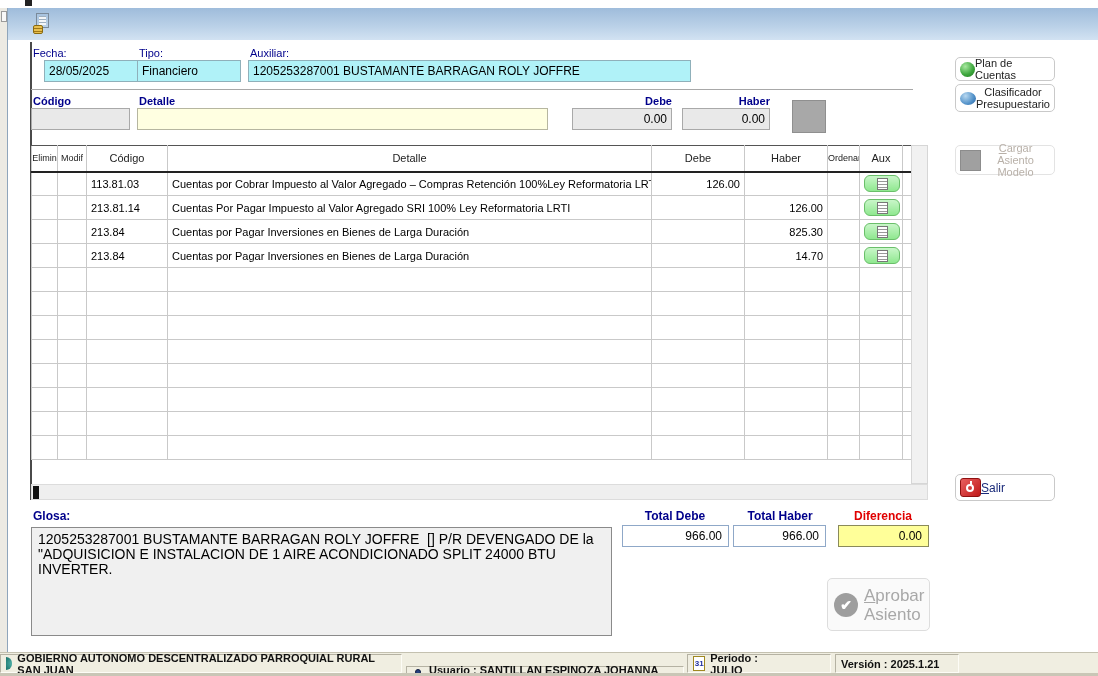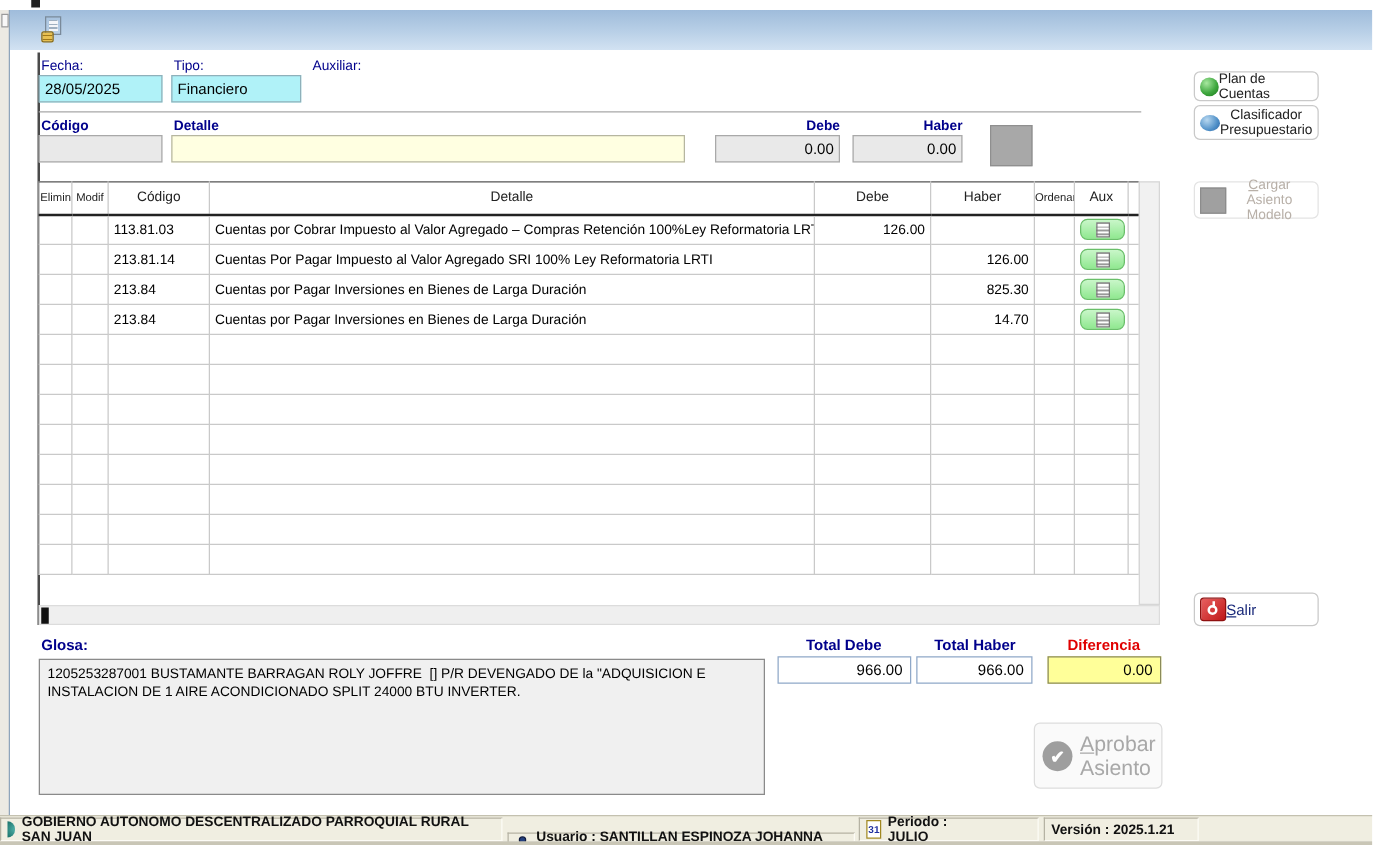--- a/index.html
+++ b/index.html
@@ -74,21 +74,21 @@
   .salir-btn { position:absolute; left:955px; top:474px; width:100px; height:27px; background:#fff; border:1px solid #c9c9c9;
      border-radius:5px; display:flex; align-items:center; cursor:pointer; }
   .pwr { position:relative; width:21px; height:19px; margin-left:4px; border-radius:3px; border:1px solid #8f1010;
      background:linear-gradient(135deg,#e86060,#c01818); }
   .pwr .ring { position:absolute; left:5px; top:5px; width:8px; height:8px; border:2px solid #fff; border-radius:50%; }
   .pwr .bar { position:absolute; left:9px; top:2px; width:2px; height:5px; background:#fff; }
   .salir-btn .txt { flex:1; text-align:left; color:#1a2a7a; font-size:12px; }
 
   
   .glosa-box { position:absolute; left:31px; top:527px; width:581px; height:109px; background:#f0f0f0;
-     border:1px solid #8a8a8a; padding:4px 6px; font-size:11px; line-height:15px; color:#000;
+     border:1px solid #8a8a8a; padding:4px 6px; font-size:14px; line-height:15px; color:#000;
      white-space:pre-wrap; overflow:hidden; cursor:text; }
   .tot-lbl { position:absolute; top:509px; width:110px; text-align:center; font-weight:bold; color:#00008b; font-size:12px; }
   .tot-lbl.red { color:#e00000; }
   .tot-fld { position:absolute; top:525px; height:22px; border:1px solid #8fa8c8; background:#fff; text-align:right;
      padding:0 6px; line-height:20px; font-size:12px; }
   .tot-fld.diff { background:#ffff99; border:1px solid #8a8a5a; }
 
   .aprobar-btn { position:absolute; left:827px; top:578px; width:103px; height:53px; background:#fafafa;
      border:1px solid #ddd; border-radius:5px; display:flex; align-items:center; gap:6px; padding:0 6px; cursor:pointer; }
   .chk { width:24px; height:24px; border-radius:50%; background:#9e9e9e; color:#fff; font-size:14px; font-weight:bold;
@@ -121,24 +121,25 @@
   <div class="win-topbar"></div>
   <div class="win-body"></div>
 
   <div class="tb-icon">
     <div class="page"></div>
     <div class="coins"></div>
   </div>
 
   <div class="vline"></div>
   <div class="lbl" style="left:33px; top:47px;">Fecha:</div>
-  <div class="fld cyan" style="left:31px; top:60px; width:99px;">28/05/2025</div>
+  <div class="fld cyan" style="left:44px; top:60px; width:99px;">28/05/2025</div>
   <div class="lbl" style="left:139px; top:47px;">Tipo:</div>
   <div class="fld cyan" style="left:137px; top:60px; width:104px;">Financiero</div>
   <div class="lbl" style="left:250px; top:47px;">Auxiliar:</div>
+  <div class="fld cyan" style="left:248px; top:60px; width:443px;">1205253287001   BUSTAMANTE BARRAGAN ROLY JOFFRE</div>
 
   <div class="divider"></div>
 
   <div class="lbl b" style="left:33px; top:95px;">Código</div>
   <div class="fld gray" style="left:31px; top:108px; width:99px;"></div>
   <div class="lbl b" style="left:139px; top:95px;">Detalle</div>
   <div class="fld yellow" style="left:137px; top:108px; width:411px;"></div>
   <div class="lbl b" style="left:572px; top:95px; width:100px; text-align:right;">Debe</div>
   <div class="fld gray right" style="left:572px; top:108px; width:100px;">0.00</div>
   <div class="lbl b" style="left:682px; top:95px; width:88px; text-align:right;">Haber</div>

